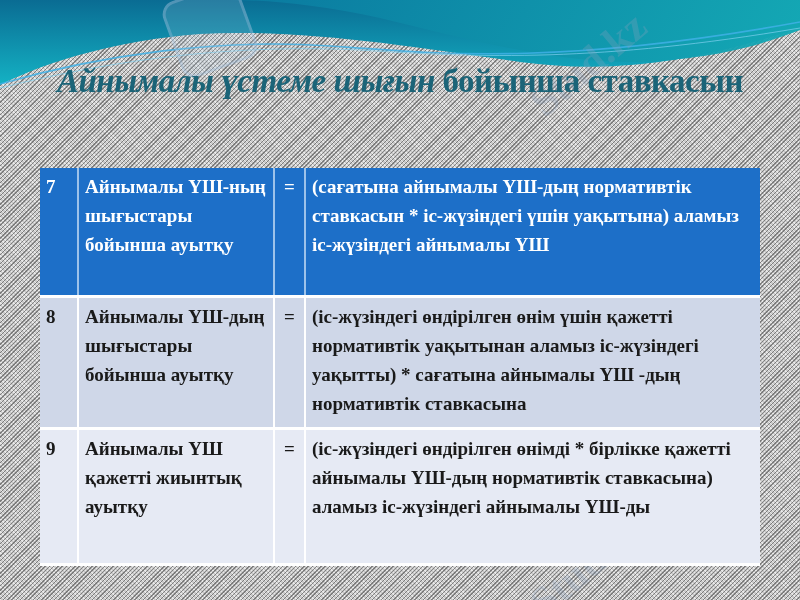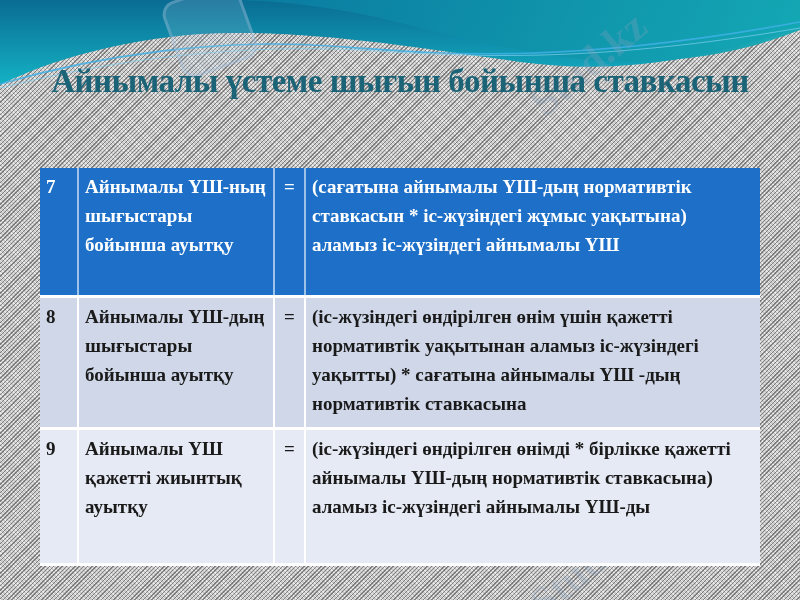--- a/index.html
+++ b/index.html
@@ -12,21 +12,21 @@
         repeating-linear-gradient(135deg, rgba(60,60,60,0.55) 0 1px, transparent 1px 3px),
         repeating-linear-gradient(45deg, rgba(255,255,255,0.6) 0 1px, transparent 1px 3px);
     }
     .wave-layer { position: absolute; left: 0; top: 0; width: 800px; height: 200px; }
     .title {
       position: absolute; left: 0; top: 60px; width: 800px;
       text-align: center; color: #1b6478;
       font-size: 33px; font-weight: bold; line-height: 42px;
       letter-spacing: -0.5px;
     }
-    .title .ital { }
+    .title .ital { font-style: italic; }
     .watermark {
       position: absolute; color: rgba(140,160,190,0.28);
       font-family: "Liberation Serif", serif; font-weight: bold; font-size: 42px;
       transform: rotate(-40deg); pointer-events: none;
     }
     .wm-logo {
       position: absolute; width: 80px; height: 80px; border-radius: 14px;
       border: 3px solid rgba(160,190,220,0.35);
       background: rgba(180,205,230,0.18);
       transform: rotate(-20deg); pointer-events: none;
@@ -84,21 +84,21 @@
   <span class="ital">Айнымалы үстеме шығын</span>
   <span>бойынша ставкасын</span>
 </div>
 
 <table class="deviations">
   <tbody>
       <tr class="head">
     <td class="num">7</td>
     <td class="name">Айнымалы ҮШ-ның шығыстары бойынша ауытқу</td>
     <td class="eq">=</td>
-    <td class="formula">(сағатына айнымалы ҮШ-дың нормативтік ставкасын * іс-жүзіндегі жұмыс  уақытына) аламыз  іс-жүзіндегі айнымалы ҮШ</td>
+    <td class="formula">(сағатына айнымалы ҮШ-дың нормативтік ставкасын * іс-жүзіндегі үшін  уақытына) аламыз  іс-жүзіндегі айнымалы ҮШ</td>
   </tr>
   <tr class="r8">
     <td class="num">8</td>
     <td class="name">Айнымалы ҮШ-дың шығыстары бойынша ауытқу</td>
     <td class="eq">=</td>
     <td class="formula">(іс-жүзіндегі өндірілген өнім үшін қажетті нормативтік уақытынан аламыз  іс-жүзіндегі уақытты) * сағатына айнымалы ҮШ -дың нормативтік ставкасына</td>
   </tr>
   <tr class="r9">
     <td class="num">9</td>
     <td class="name">Айнымалы ҮШ қажетті жиынтық ауытқу</td>

